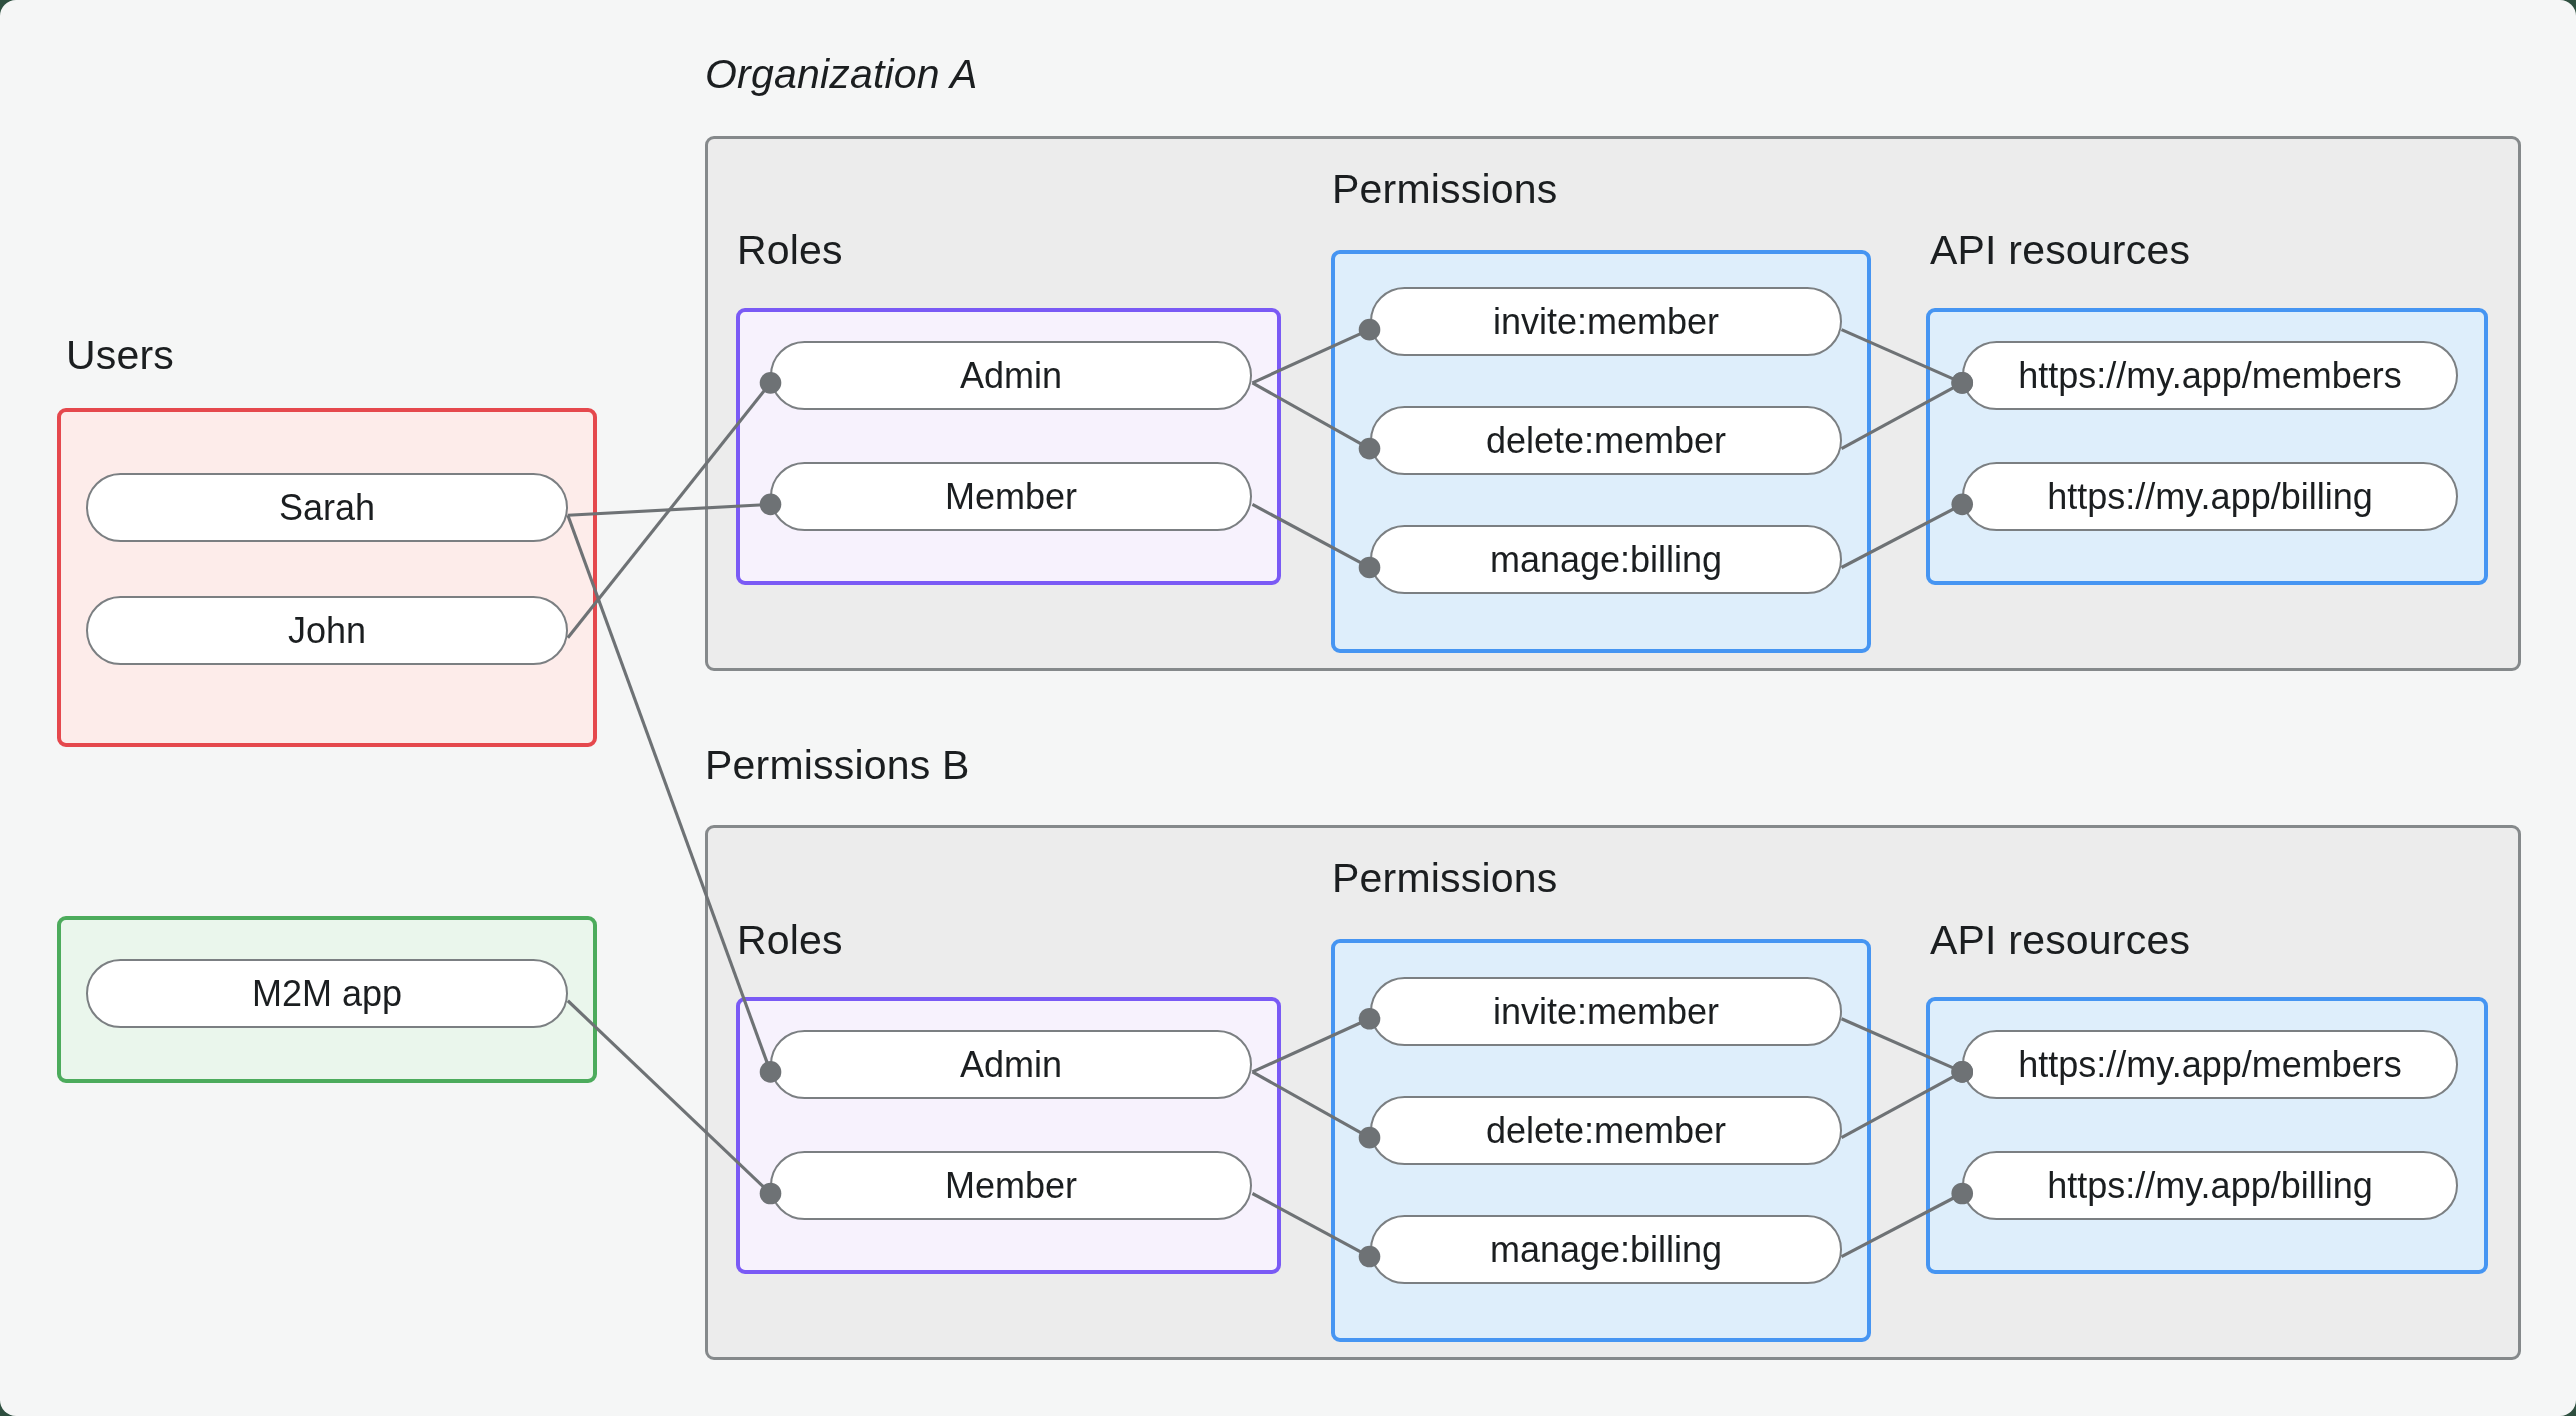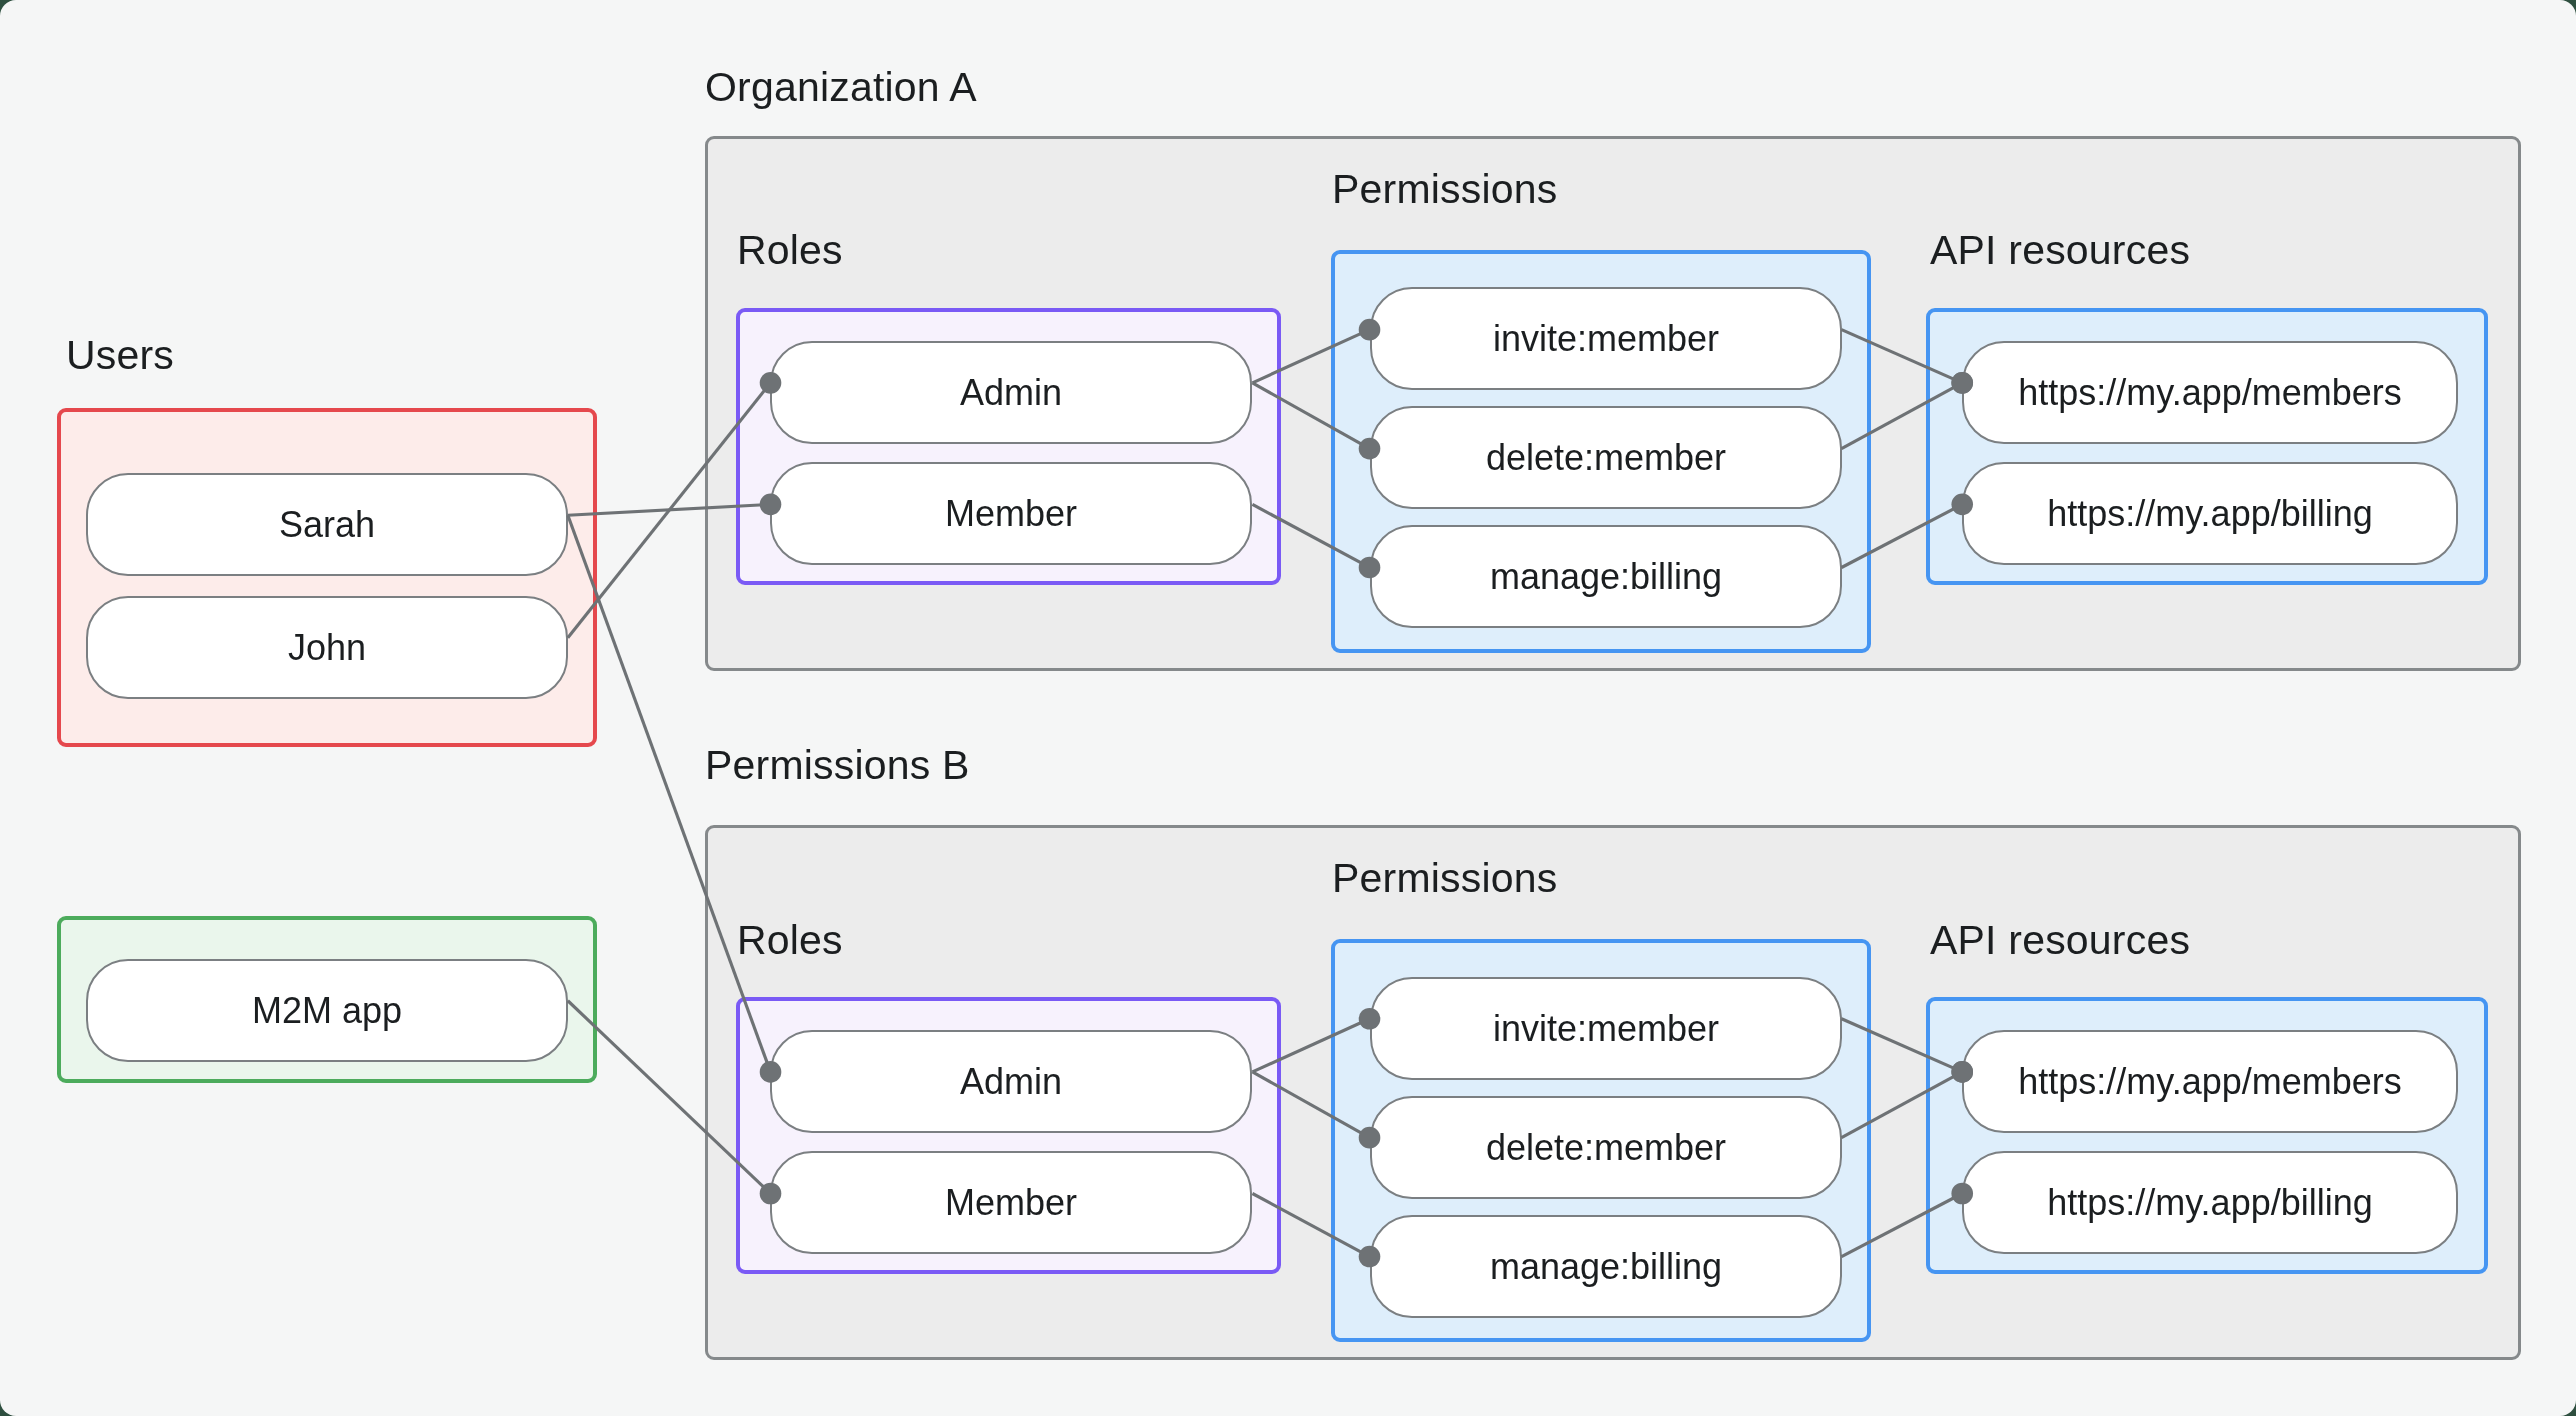--- a/index.html
+++ b/index.html
@@ -31,21 +31,21 @@
   .group-box{position:absolute;border-radius:9px;}
   .org-box{
     position:absolute;background:var(--org-box-bg);
     border:3.6px solid var(--org-box-border);border-radius:9px;
   }
   .users-style{background:var(--users-box-bg);border:4.5px solid var(--users-box-border);}
   .m2m-style{background:var(--m2m-box-bg);border:4.5px solid var(--m2m-box-border);}
   .roles-style{background:var(--roles-box-bg);border:4.5px solid var(--roles-box-border);}
   .blue-style{background:var(--blue-box-bg);border:4.5px solid var(--blue-box-border);}
   .pill{
-    position:absolute;height:103px;background:var(--pill-bg);
+    position:absolute;height:69px;background:var(--pill-bg);
     border:2.7px solid var(--pill-border);border-radius:42px;
     display:flex;align-items:center;justify-content:center;
     font-size:36px;color:var(--text);white-space:nowrap;
   }
   #edges-svg{position:absolute;left:0;top:0;pointer-events:none;z-index:40;}
 </style>
 </head>
 <body>
 
 <div class="canvas">
@@ -86,21 +86,21 @@
     </svg>
 
   <div class="label" style="left:58px;top:330px;margin-left:8px;">Users</div>
   <div class="group-box users-style" style="left:57px;top:408px;width:540px;height:339px;"></div>
   <div class="pill" style="left:86px;top:596px;width:482px;">John</div>
   <div class="pill" style="left:86px;top:473px;width:482px;">Sarah</div>
 
   <div class="group-box m2m-style" style="left:57px;top:916px;width:540px;height:167px;"></div>
   <div class="pill" style="left:86px;top:959px;width:482px;text-align:right;">M2M app</div>
 
-  <div class="label org-title" style="left:705px;top:62px;">Organization A</div>
+  <div class="label org-title" style="left:705px;top:49px;font-style:italic;">Organization A</div>
   <div class="org-box" style="left:705px;top:136px;width:1816px;height:535px;"></div>
 
   <div class="label" style="left:737px;top:225px;">Roles</div>
   <div class="group-box roles-style" style="left:736px;top:308px;width:545px;height:277px;"></div>
   <div class="pill" style="left:770px;top:341px;width:482px;">Admin</div>
   <div class="pill" style="left:770px;top:462px;width:482px;">Member</div>
 
   <div class="label" style="left:1332px;top:164px;">Permissions</div>
   <div class="group-box blue-style" style="left:1331px;top:250px;width:540px;height:403px;"></div>
   <div class="pill" style="left:1370px;top:287px;width:472px;">invite:member</div>

